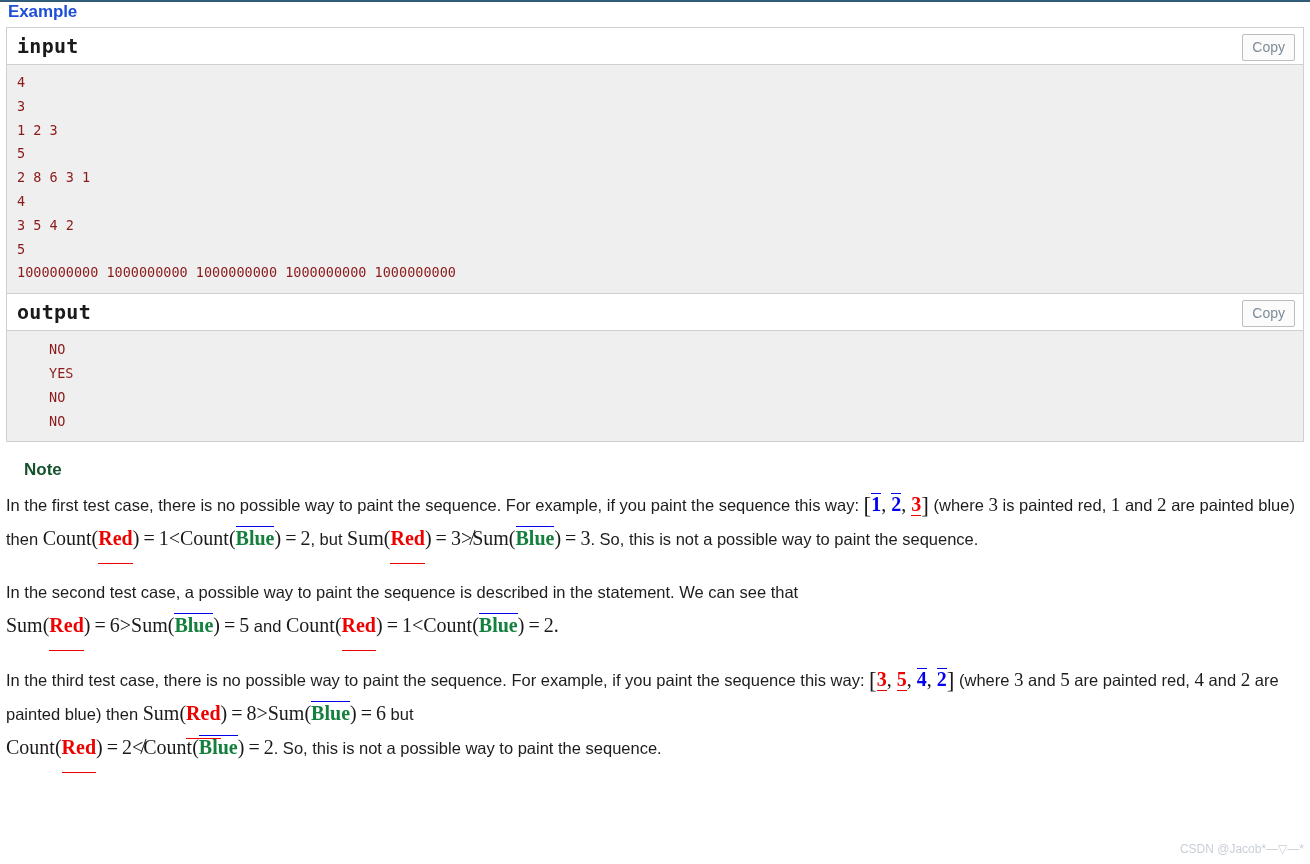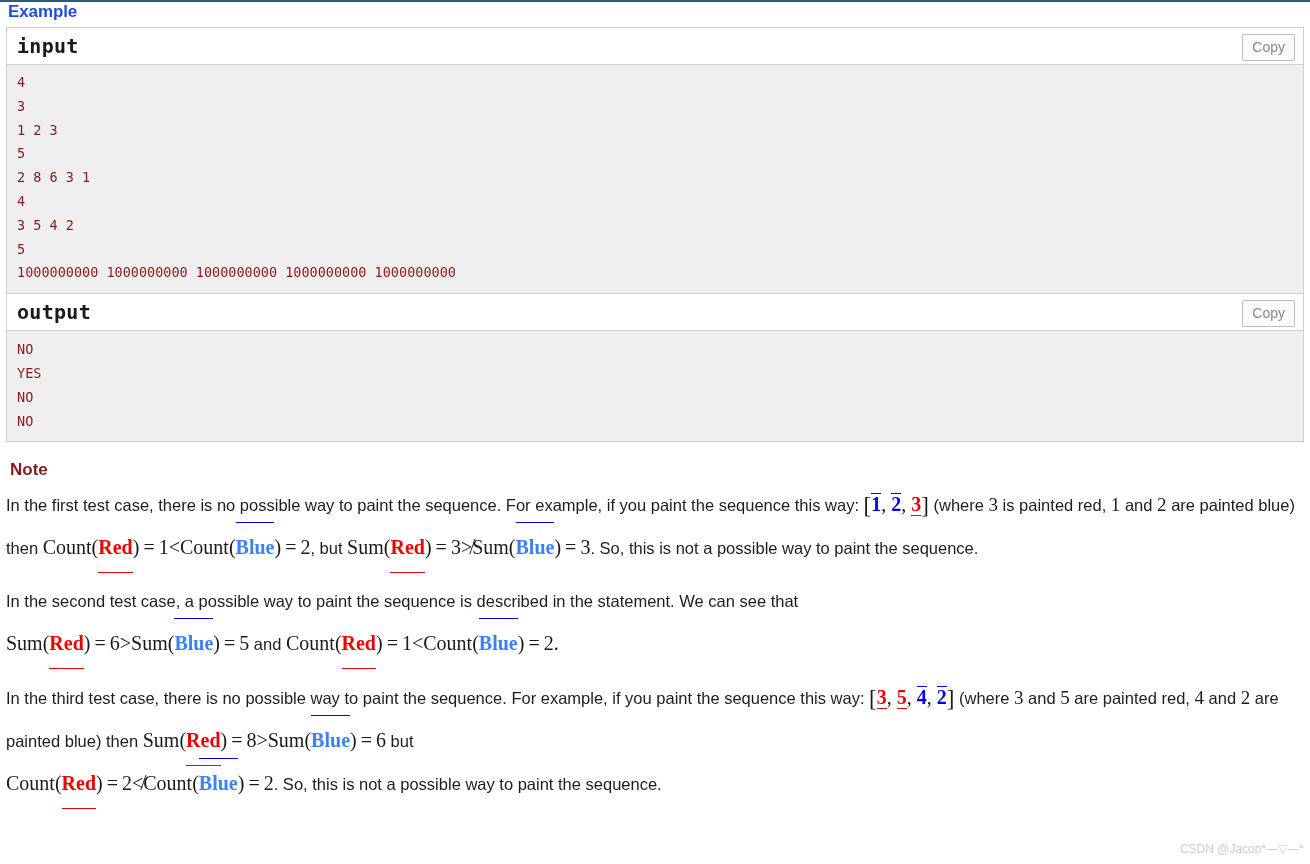--- a/index.html
+++ b/index.html
@@ -80,28 +80,28 @@
     padding: 6px 10px 8px 10px;
   }
   .io-body pre {
     margin: 0;
     font-family: "DejaVu Sans Mono", "Liberation Mono", monospace;
     font-size: 13.5px;
     line-height: 23.8px;
     color: #8b1a1a;
     white-space: pre;
   }
-  .out-body pre { line-height: 24px; }
+  .out-body pre { line-height: 24px; margin-left: 32px; }
 
   
   .note-title {
     font-size: 17px;
     font-weight: bold;
-    color: #7f1d1d;
-    margin: 18px 0 8px 4px;
+    color: #14532d;
+    margin: 18px 0 8px 18px;
   }
   .note p {
     margin: 0 0 6px 0;
     font-size: 16.5px;
     line-height: 33px;
     color: #1d1d1d;
   }
   .note p.gap { margin-top: 20px; }
 
   
@@ -126,24 +126,24 @@
     font-family: "Liberation Serif", "DejaVu Serif", serif;
     font-size: 19px;
   }
   .red {
     color: #ee0000;
     font-weight: bold;
     border-bottom: 1.6px solid #ee0000;
     padding-bottom: 14px;
   }
   .blue {
-    color: #3b82f6;
+    color: #15803d;
     font-weight: bold;
     border-top: 1.6px solid #0000ee;
-    padding-top: 14px;
+    padding-top: 1px;
     display: inline-block;
     line-height: 1.02;
   }
   .brk {
     color: #1a1a1a;
     font-family: "Liberation Serif", "DejaVu Serif", serif;
     font-size: 23px;
     vertical-align: -2px;
   }
   .seq-red {

